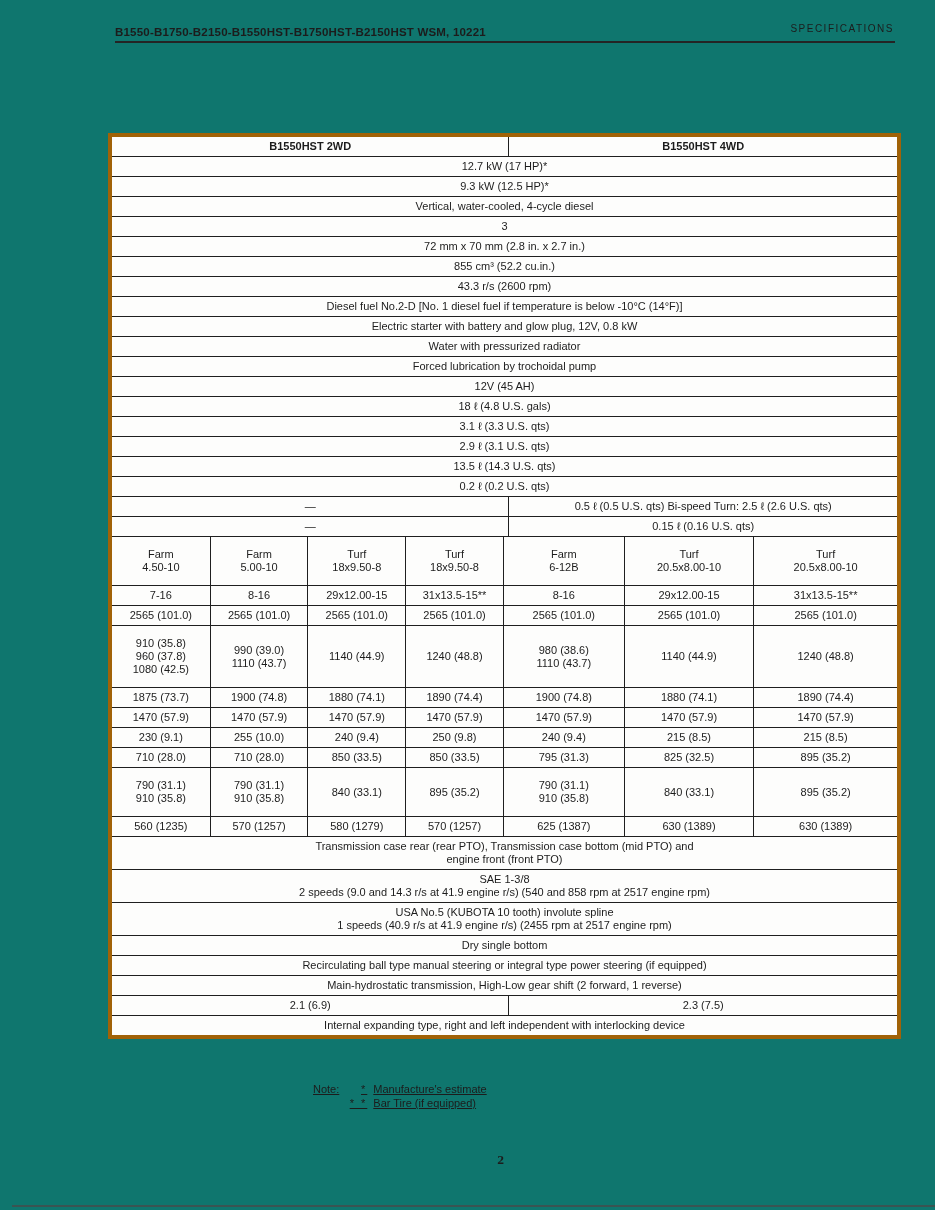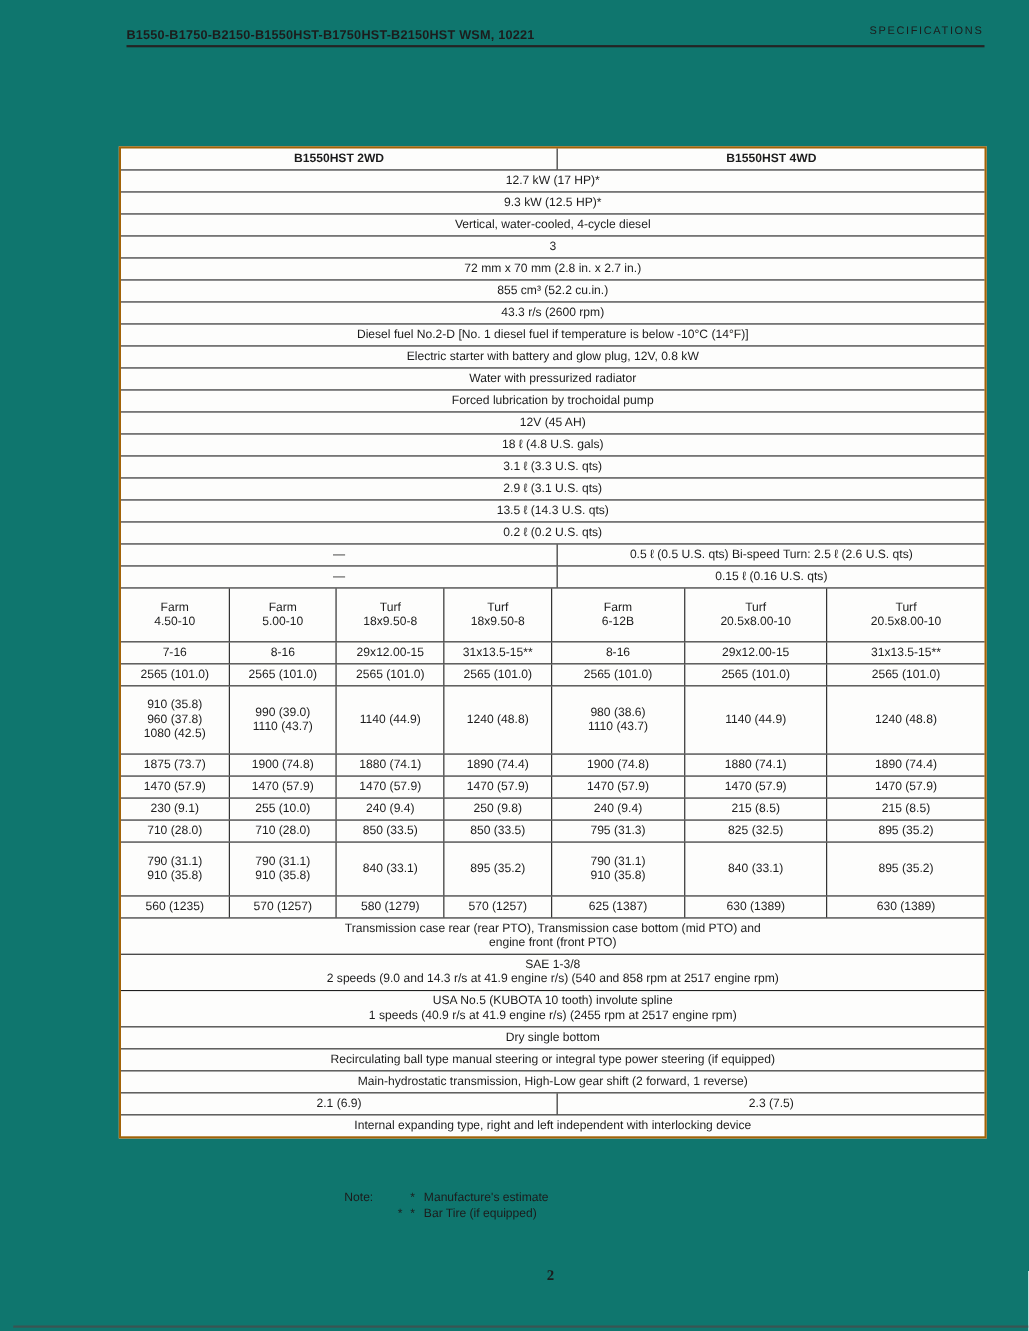--- a/index.html
+++ b/index.html
@@ -25,21 +25,21 @@
     white-space:nowrap;
   }
   .hdr-rule {
     position:absolute; left:115px; right:40px; top:41px;
     height:2px; background:#242424;
   }
 
   
   .spec-table {
     position:absolute; left:108px; top:133px; width:785px;
-    border:2px solid #a16207;
+    border:4px solid #a16207;
     box-sizing:content-box;
     background:#fdfdfc;
   }
   .trow { display:flex; align-items:stretch; }
   .trow + .trow { border-top:1px solid #1f1f1f; }
   .tcell {
     flex:1 1 auto;
     box-sizing:border-box;
     text-align:center;
     padding:3px 4px;
@@ -61,21 +61,21 @@
   .cols7 .tcell:nth-child(5) { flex:0 0 15.4%; }
   .cols7 .tcell:nth-child(6) { flex:0 0 16.5%; }
   .cols7 .tcell:nth-child(7) { flex:1 1 auto; }
 
   .cols7 .tcell.multi { padding:11px 4px; }
 
   
   .note {
     position:absolute; left:313px; top:1082px;
     font-size:11px; line-height:14px;
-    display:flex; gap:20px;
+    display:flex; gap:8px;text-decoration:underline;
   }
   .note-label { font-weight:400; }
   .note-lines { display:flex; flex-direction:column; }
   .note-line { display:flex; }
   .note-marker { width:20px; text-align:right; margin-right:6px; letter-spacing:2px; }
 
   .pagenum {
     position:absolute; left:108px; width:785px; top:1152px;
     text-align:center; font-size:13.5px; font-weight:700;
     font-family:"Liberation Serif", serif;

